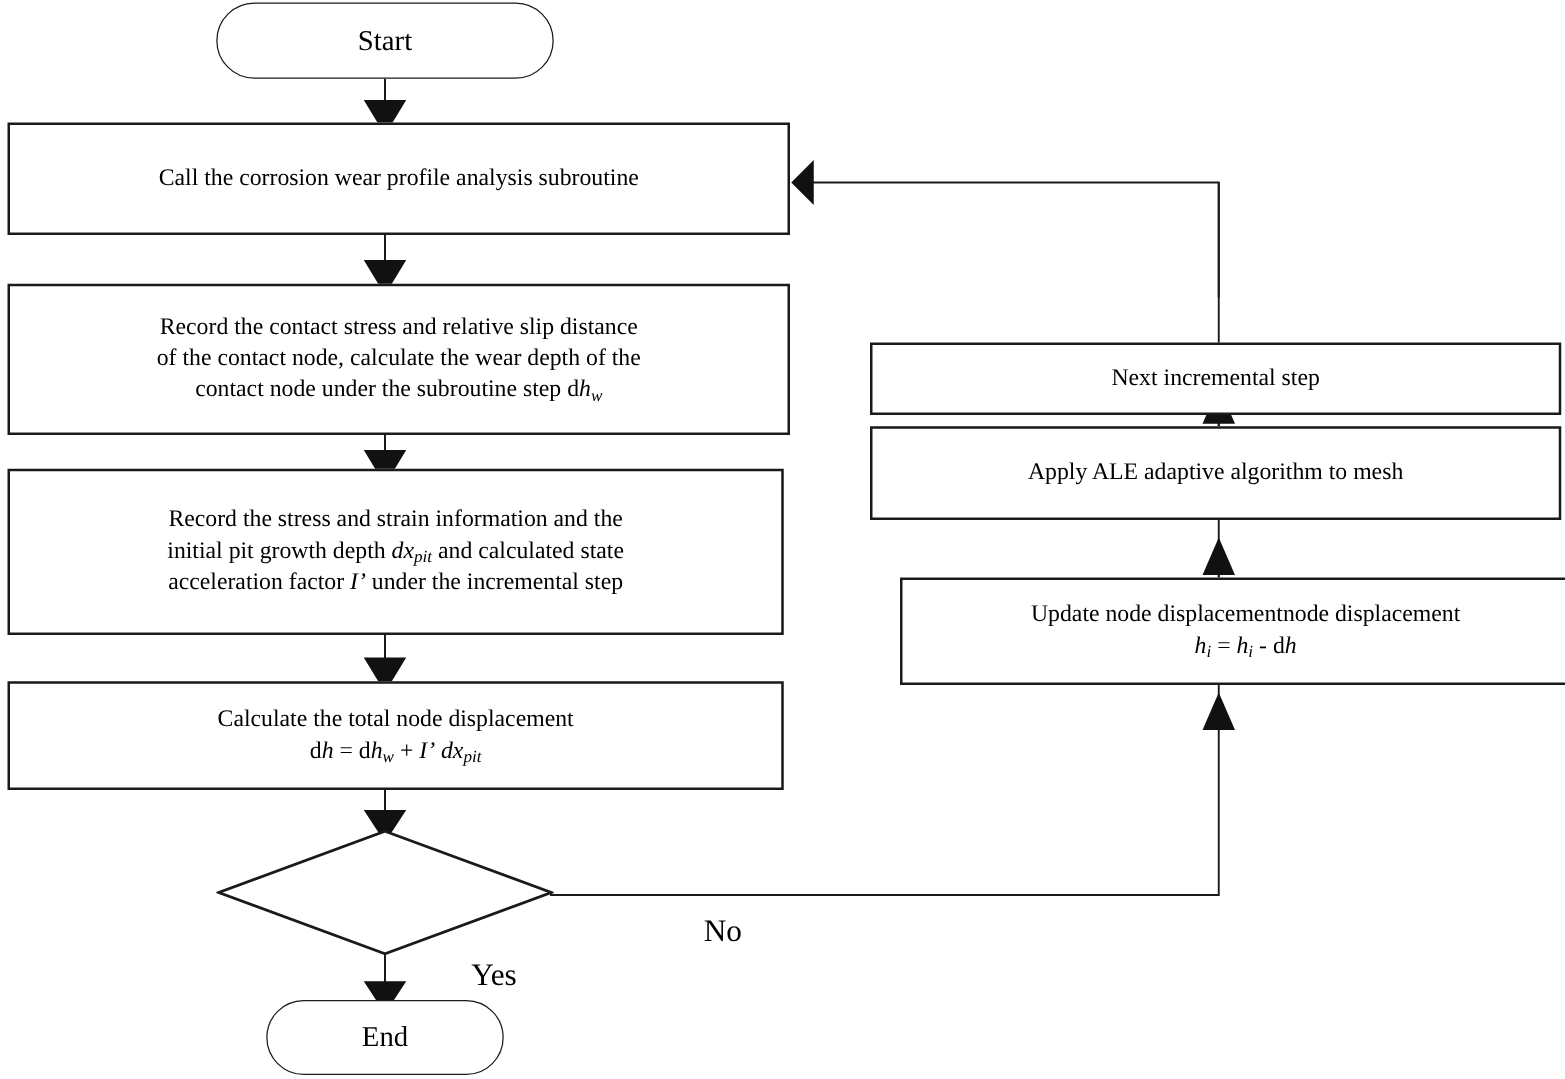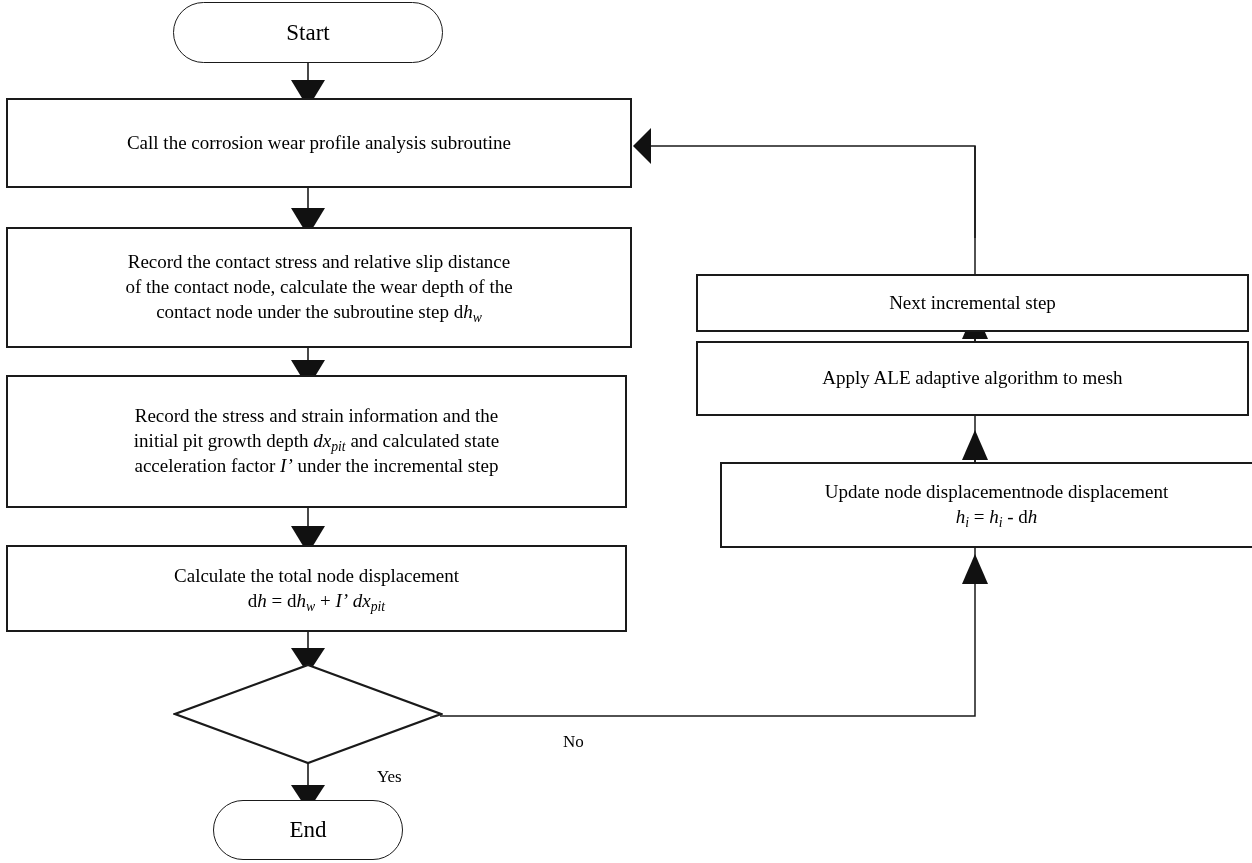--- a/index.html
+++ b/index.html
@@ -45,21 +45,21 @@
   .node .txt {
     display: block;
     line-height: 1.30;
     padding: 0 10px;
     white-space: pre-line;
   }
   .fs-22 { font-size: 19px; }
   .fs-23 { font-size: 23px; }
   .edge-label {
     position: absolute;
-    font-size: 17px;
+    font-size: 25px;
     line-height: 1;
     white-space: nowrap;
   }
   i.mi { font-style: italic; }
   sub.sb {
     font-style: italic;
     font-size: 0.72em;
     vertical-align: -0.26em;
     line-height: 0;
   }

